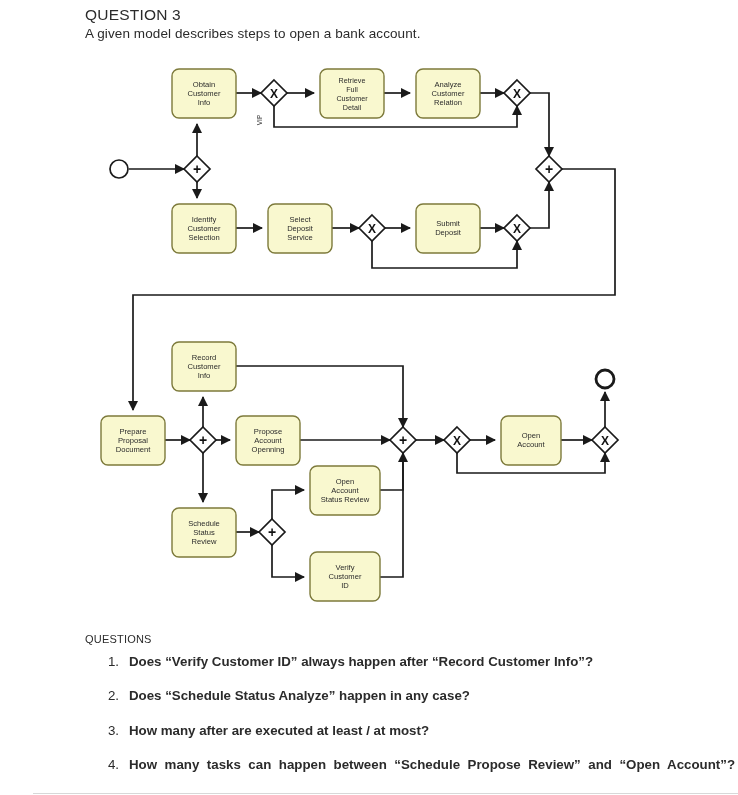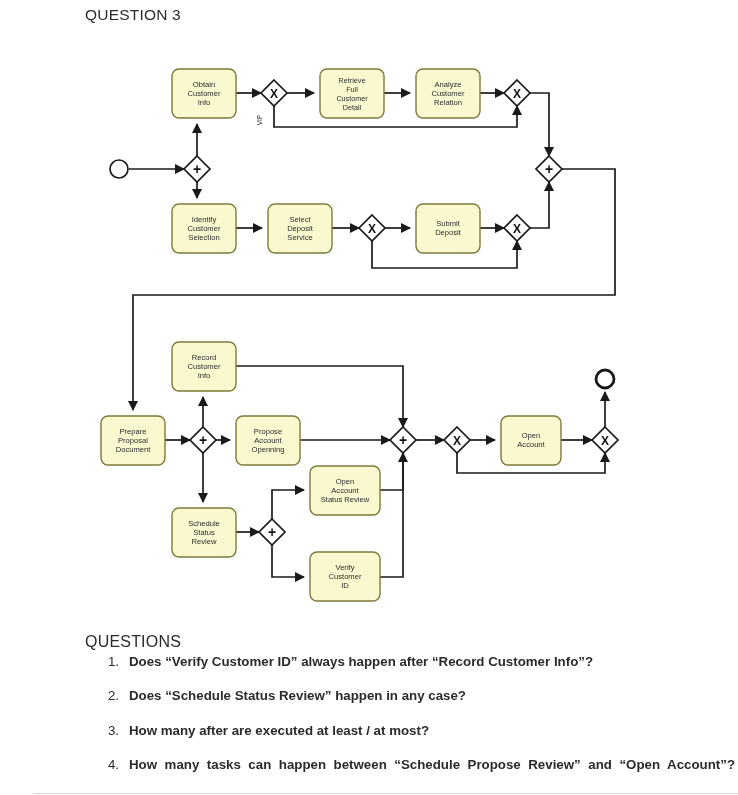--- a/index.html
+++ b/index.html
@@ -50,21 +50,21 @@
     width: 596px;
     height: 640px;
   }
   .diagram svg { display: block; }
 
   
   .questions-head {
     position: absolute;
     left: 52px;
     top: 633px;
-    font-size: 16px;
+    font-size: 11px;
     letter-spacing: 0.2px;
     color: #2b2b2b;
     white-space: nowrap;
   }
   .q-list {
     position: absolute;
     left: 62px;
     top: 652px;
     width: 640px;
   }
@@ -102,20 +102,21 @@
     height: 1px;
     background: #d8d8d8;
   }
 </style>
 </head>
 <body>
 
 <div id="page">
 
   <div class="q-title">QUESTION 3</div>
+  <div class="q-subtitle">A given model describes steps to open a bank account.</div>
 
   <div class="diagram">
     <svg width="738" height="640" viewBox="0 0 738 640" xmlns="http://www.w3.org/2000/svg">
       <defs>
         <marker id="arrow" viewBox="0 0 10 10" refX="9" refY="5" markerWidth="6" markerHeight="6" orient="auto-start-reverse">
           <path d="M 0 0 L 10 5 L 0 10 z" fill="#1a1a1a"></path>
         </marker>
       </defs>
 
       <g id="connectors" fill="none" stroke="#1a1a1a" stroke-width="1.7">
@@ -346,21 +347,21 @@
 
   <div class="questions-head">QUESTIONS</div>
 
   <div class="q-list">
     <div class="q-item">
       <span class="q-num">1.</span>
       <span class="q-text">Does “Verify Customer ID” always happen after “Record Customer Info”?</span>
     </div>
     <div class="q-item">
       <span class="q-num">2.</span>
-      <span class="q-text">Does “Schedule Status Review” happen in any case?</span>
+      <span class="q-text">Does “Schedule Status Analyze” happen in any case?</span>
     </div>
     <div class="q-item">
       <span class="q-num">3.</span>
       <span class="q-text">How many after are executed at least / at most?</span>
     </div>
     <div class="q-item q-justify">
       <span class="q-num">4.</span>
       <span class="q-text">How many tasks can happen between “Schedule Propose Review” and “Open Account”?</span>
     </div>
   </div>

